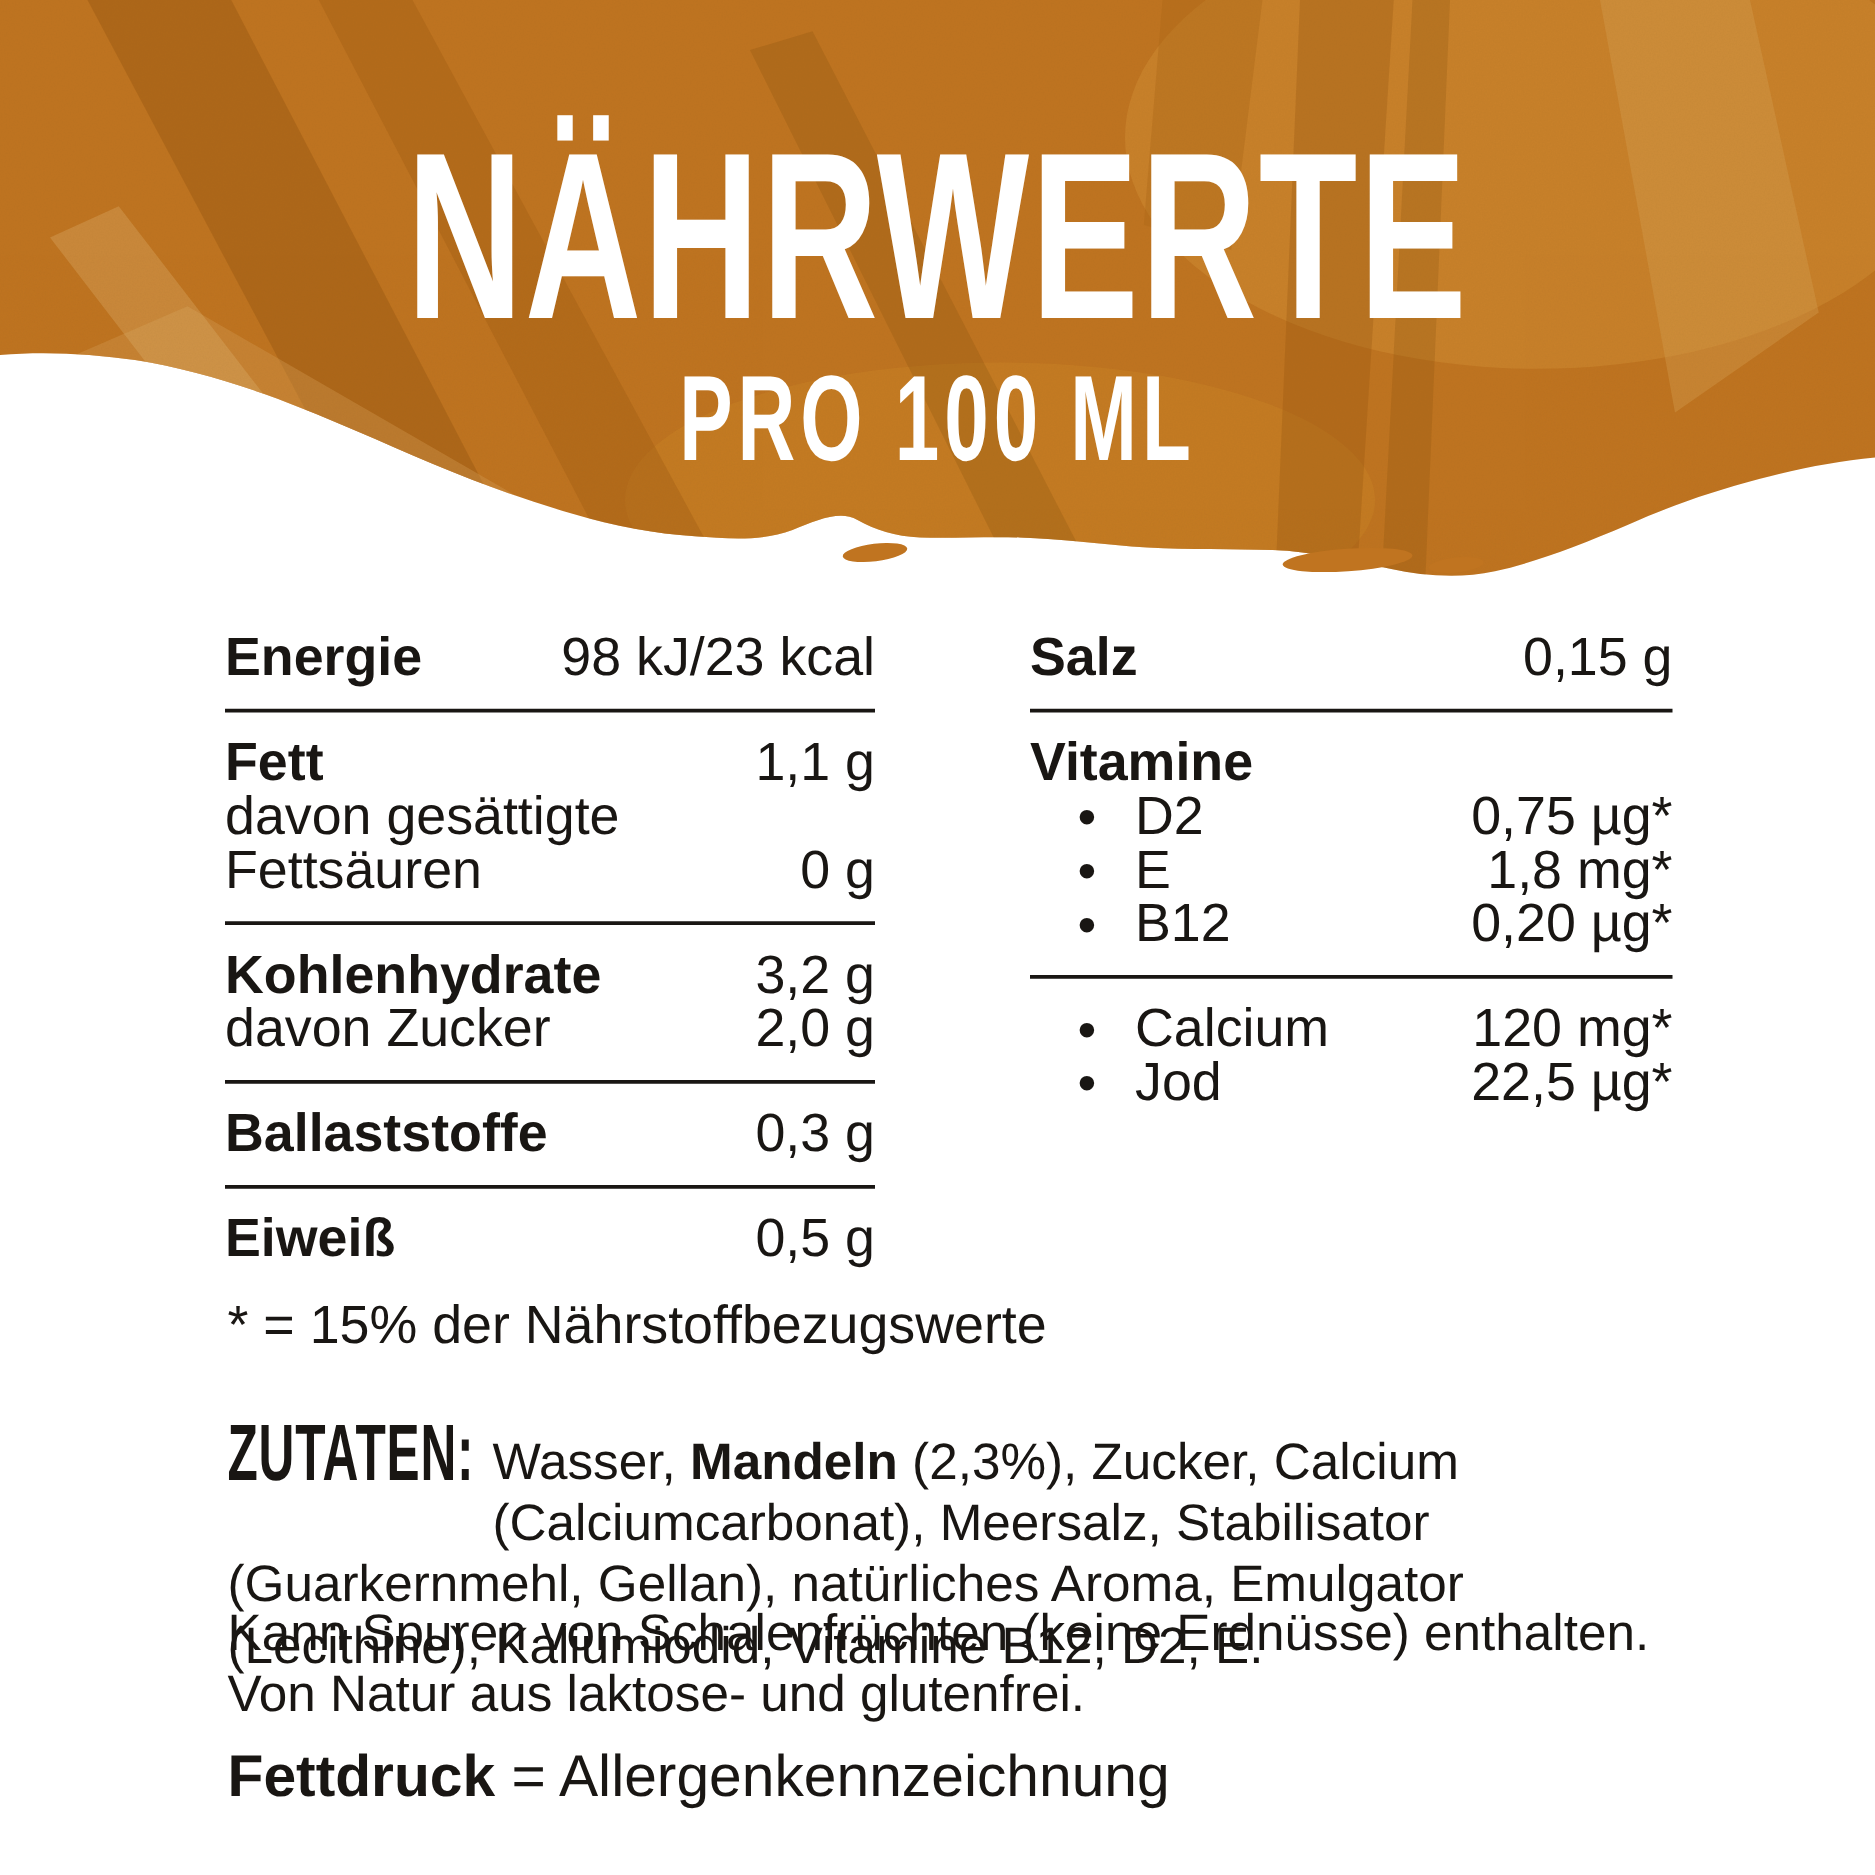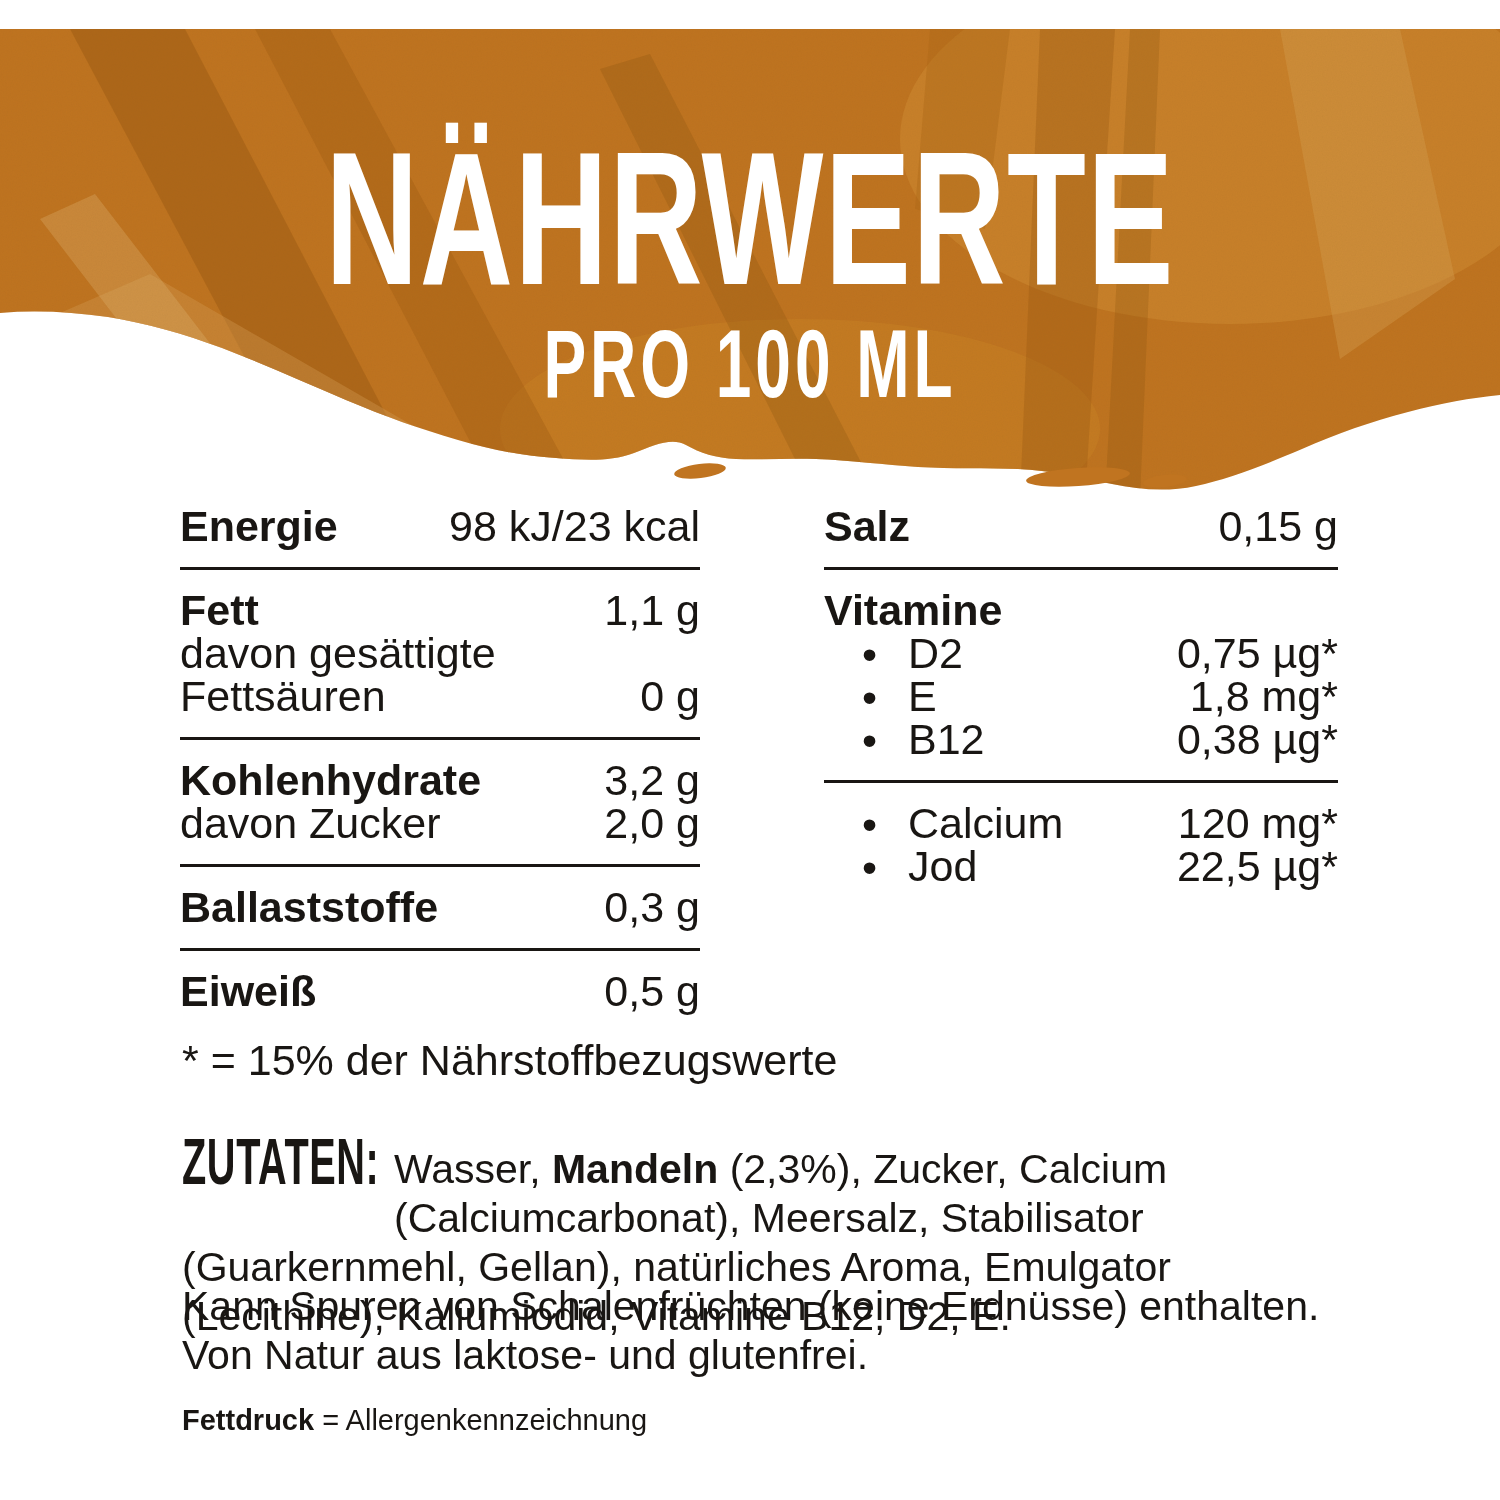--- a/index.html
+++ b/index.html
@@ -3,21 +3,21 @@
 <meta charset="utf-8">
 <style>
   html,body{margin:0;padding:0;}
   body{
     width:1500px;height:1500px;position:relative;overflow:hidden;
     background:#ffffff;color:#191613;
     font-family:"Liberation Sans","DejaVu Sans",sans-serif;
   }
 
   
-  .header{position:absolute;top:0;left:0;width:1500px;height:470px;margin-top:29px;}
+  .header{position:absolute;top:0;left:0;width:1500px;height:470px;}
   .header svg{display:block;width:1500px;height:470px;}
   .titles{position:absolute;top:0;left:0;width:1500px;height:470px;color:#ffffff;text-align:center;}
   .t1{
     position:absolute;top:94px;left:0;right:0;
     font-size:190px;line-height:190px;font-weight:bold;letter-spacing:2px;
     transform:scale(0.68,1);transform-origin:50% 50%;white-space:nowrap;
   }
   .t2{
     position:absolute;top:286px;left:0;right:0;
     font-size:97px;line-height:97px;font-weight:bold;letter-spacing:6px;
@@ -38,21 +38,21 @@
 
   
   .footnote{position:absolute;left:182px;top:1036px;font-size:43px;line-height:48px;}
   .ingredients{position:absolute;left:182px;top:1145px;width:1172px;font-size:41px;line-height:49px;}
   .zhead-wrap{float:left;width:212px;height:50px;}
   .zhead{
     display:inline-block;font-size:64px;line-height:48px;font-weight:bold;letter-spacing:1px;
     transform:scale(0.62,1);transform-origin:0 100%;position:relative;top:-7px;white-space:nowrap;
   }
   .notes{position:absolute;left:182px;top:1282px;width:1172px;font-size:41px;line-height:49px;}
-  .legend{position:absolute;left:182px;top:1396px;width:1172px;font-size:29px;line-height:49px;}
+  .legend{position:absolute;left:182px;top:1396px;width:1172px;font-size:47px;line-height:49px;}
 </style>
 </head>
 <body>
 
 <div class="header">
   <svg viewBox="0 0 1500 470" aria-hidden="true">
     <defs>
       <clipPath id="blobclip">
         <path d="M0,0 L1500,0 L1500,366
           C1470,369 1442,374 1408,383
@@ -174,21 +174,21 @@
     <div class="row bullet-row">
       <span class="lbl"><span class="bullet">•</span><span>D2</span></span>
       <span class="val">0,75 µg*</span>
     </div>
     <div class="row bullet-row">
       <span class="lbl"><span class="bullet">•</span><span>E</span></span>
       <span class="val">1,8 mg*</span>
     </div>
     <div class="row bullet-row">
       <span class="lbl"><span class="bullet">•</span><span>B12</span></span>
-      <span class="val">0,38 µg*</span>
+      <span class="val">0,20 µg*</span>
     </div>
     <div class="divider"></div>
     <div class="row bullet-row">
       <span class="lbl"><span class="bullet">•</span><span>Calcium</span></span>
       <span class="val">120 mg*</span>
     </div>
     <div class="row bullet-row">
       <span class="lbl"><span class="bullet">•</span><span>Jod</span></span>
       <span class="val">22,5 µg*</span>
     </div>

